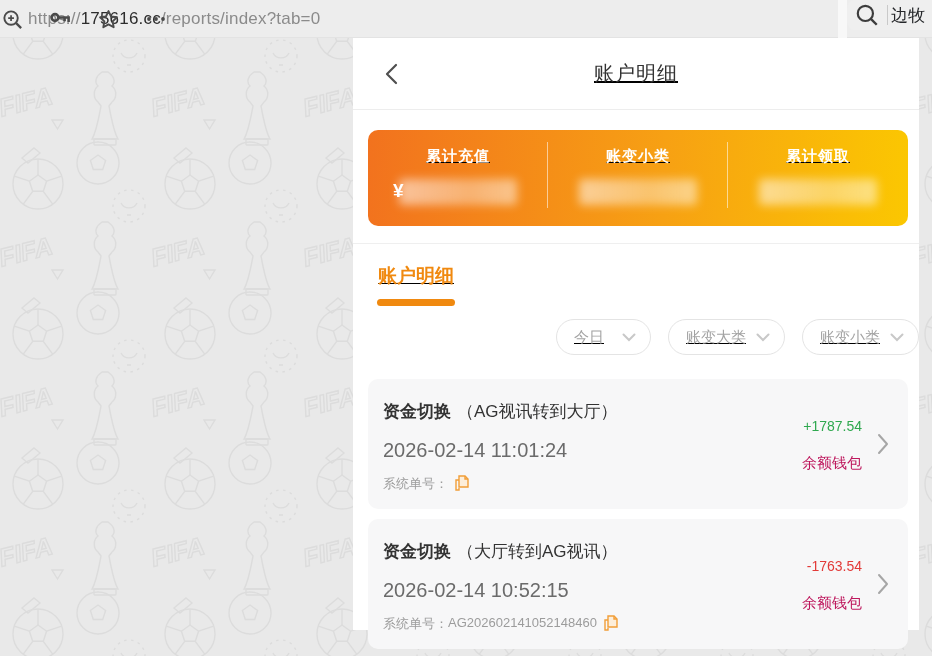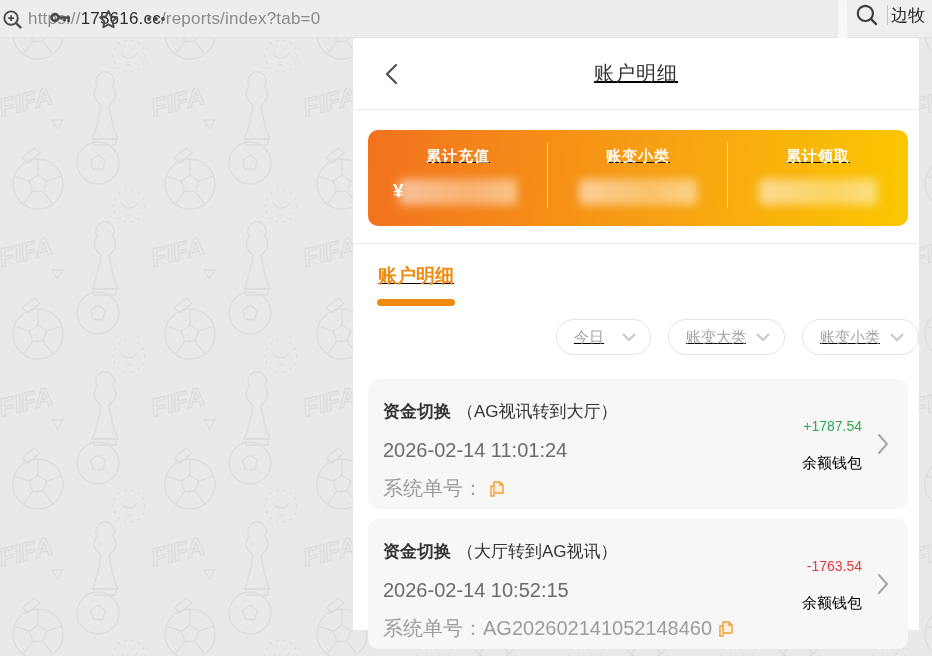--- a/index.html
+++ b/index.html
@@ -94,25 +94,25 @@
   
   .txn-list { margin:24px 11px 0 15px; }
   .txn-card {
     position:relative; height:130px; border-radius:10px; background:#f7f7f8;
     margin-bottom:10px;
   }
   .txn-title { position:absolute; left:15px; top:21px; font-size:17px; color:#333; }
   .txn-type { font-weight:700; }
   .txn-detail { font-weight:400; margin-left:6px; }
   .txn-date { position:absolute; left:15px; top:60px; font-size:20px; color:#6b6b6b; }
-  .txn-order { position:absolute; left:15px; top:96px; font-size:20px; color:#9c9c9c; display:flex; align-items:center; }
+  .txn-order { position:absolute; left:15px; top:96px; font-size:13px; color:#9c9c9c; display:flex; }
   .copy-icon { margin-left:7px; display:flex; cursor:pointer; }
   .txn-right { position:absolute; right:46px; top:39px; text-align:right; }
   .txn-amount { font-size:14px; font-weight:500; }
-  .txn-wallet { margin-top:20px; font-size:15px; color:#000000; }
+  .txn-wallet { margin-top:20px; font-size:15px; color:#be185d; }
   .txn-chev { position:absolute; right:19px; top:54px; cursor:pointer; }
 </style>
 </head>
 <body>
 
 <svg id="bg-pattern" xmlns="http://www.w3.org/2000/svg">
   <defs>
     <g id="fifa-tile" stroke="#dcdcdc" fill="none" stroke-width="1.4">
       <g transform="translate(38,14)">
         <circle r="25"></circle>

